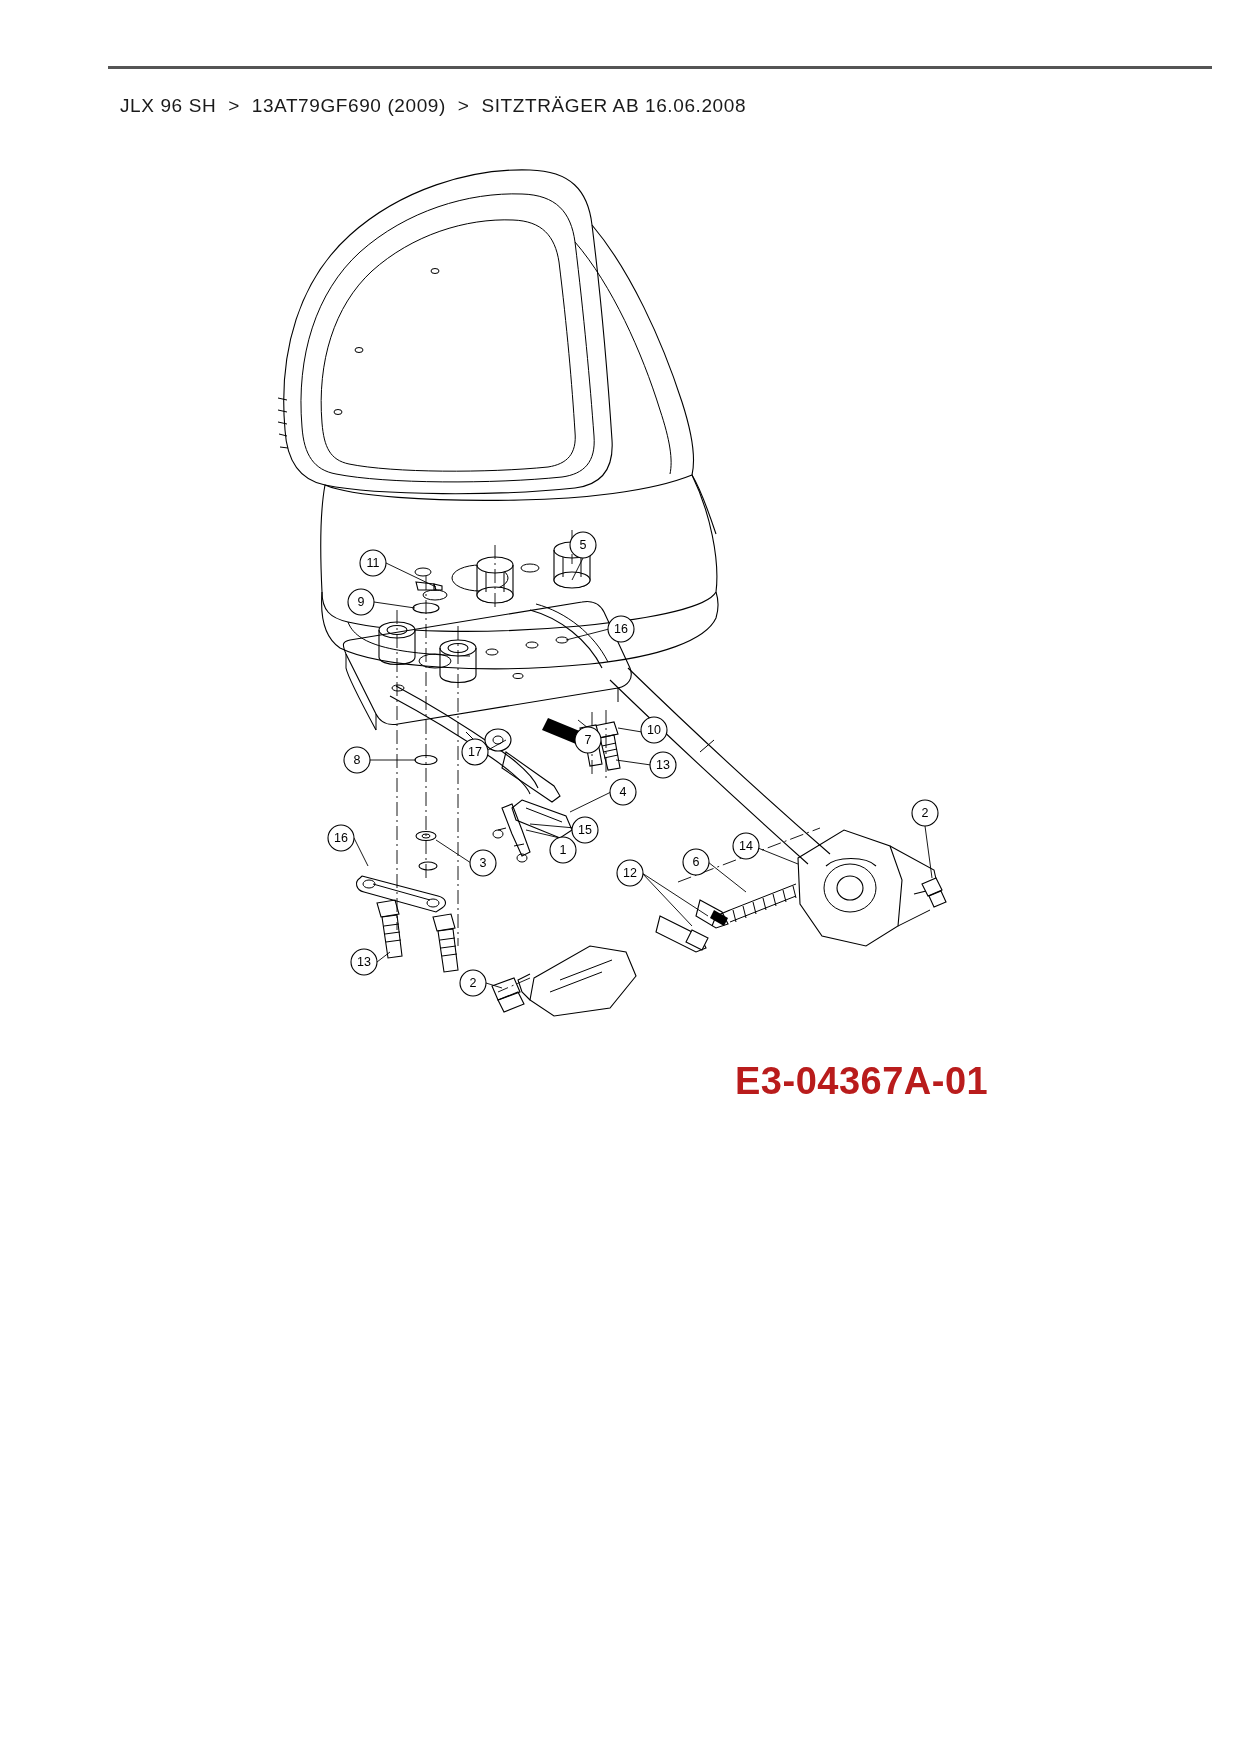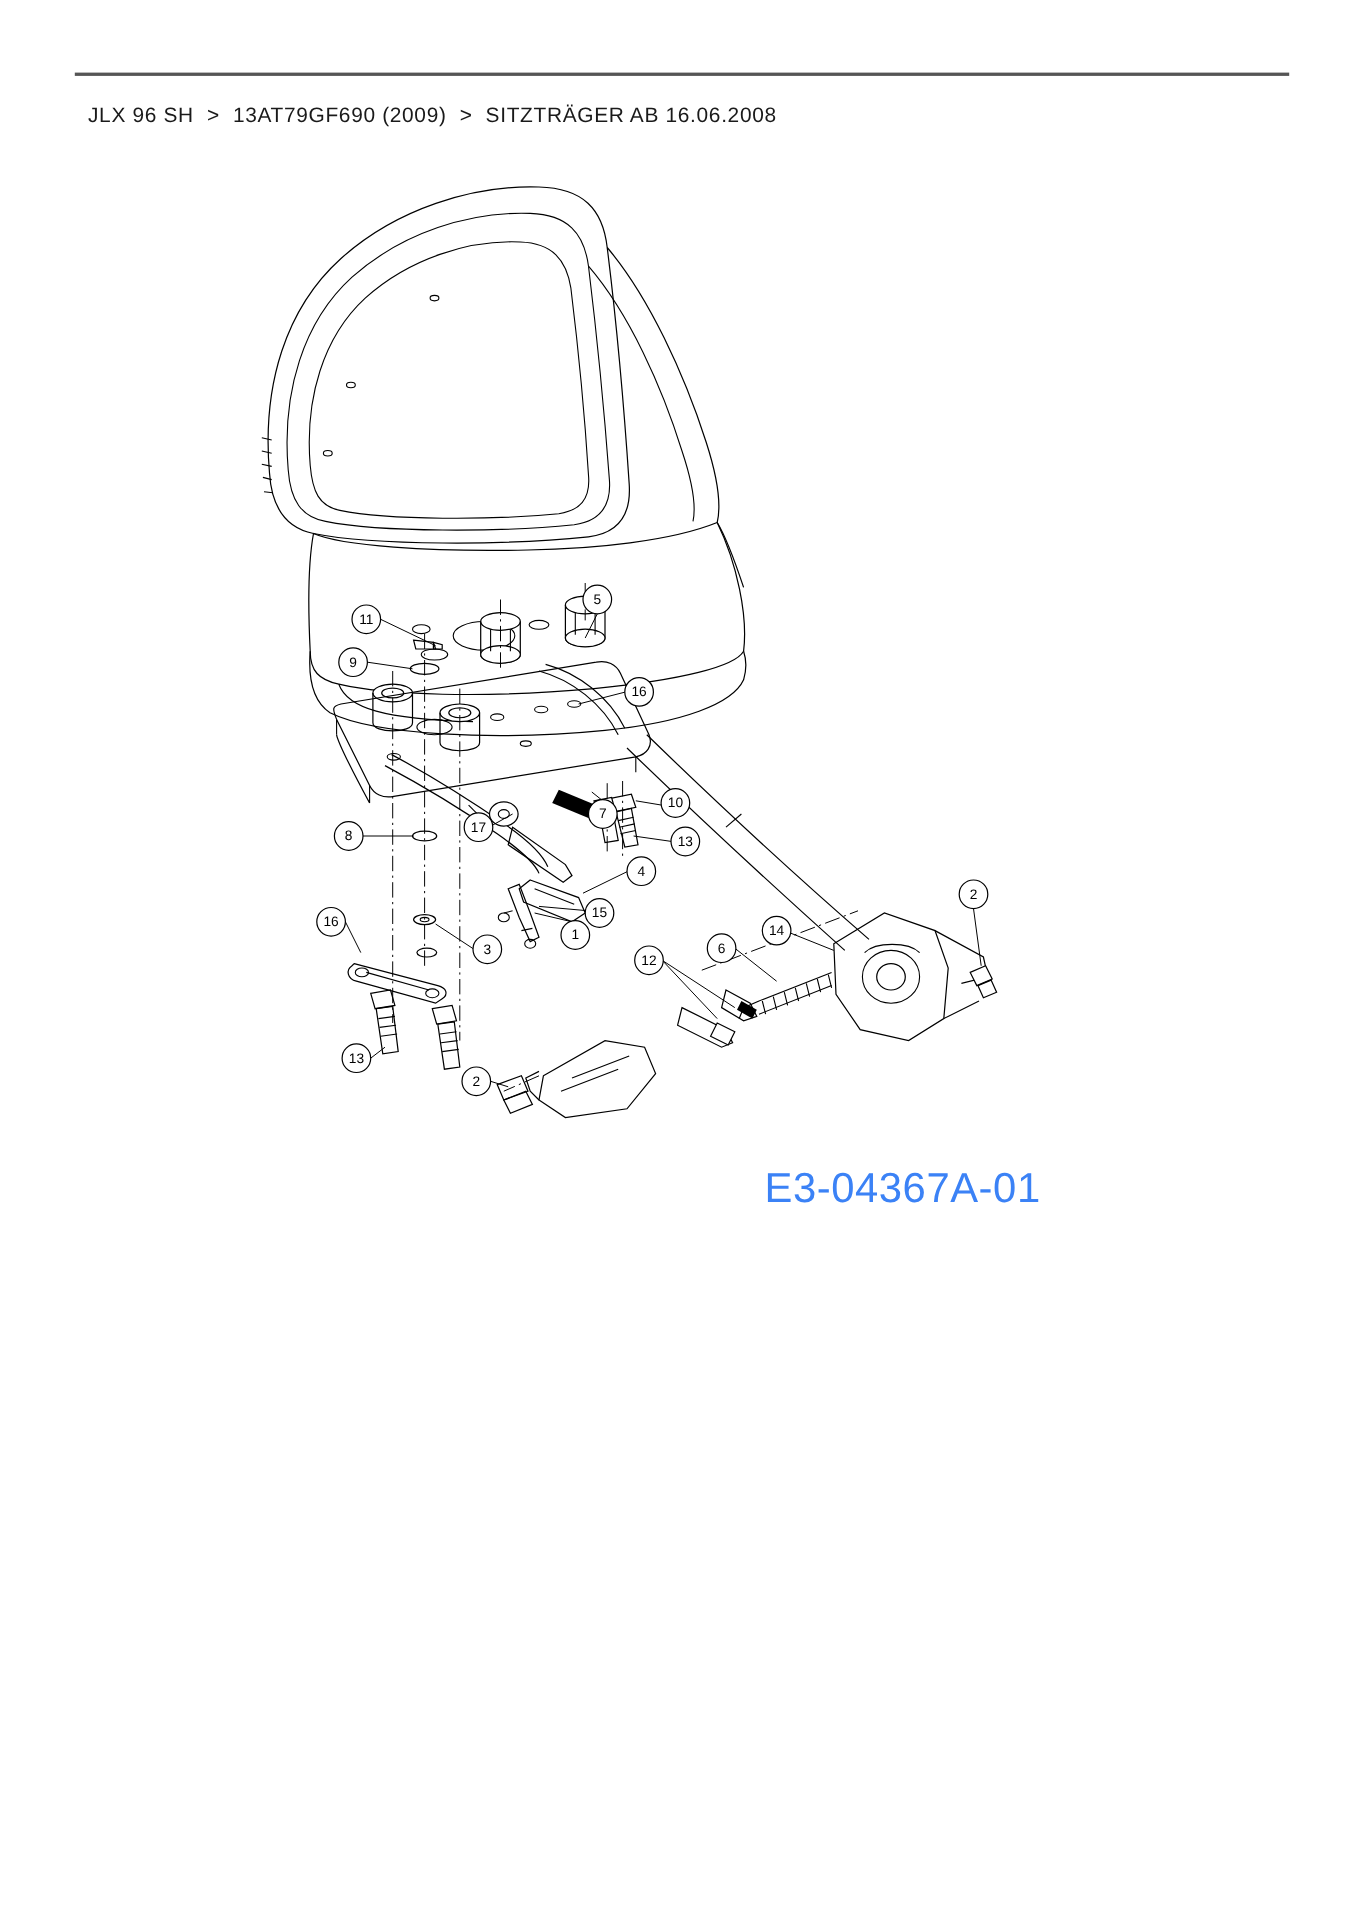--- a/index.html
+++ b/index.html
@@ -11,20 +11,21 @@
     width: 1240px;
     height: 1754px;
     font-family: "Liberation Sans", sans-serif;
     color: #111111;
     position: relative;
     overflow: hidden;
   }
   .page {
     position: absolute;
     inset: 0;
+    margin-left: 40px;
   }
   .top-rule {
     position: absolute;
     left: 68px;
     top: 66px;
     width: 1104px;
     height: 3px;
     background: #555555;
   }
   .breadcrumb {
@@ -54,22 +55,23 @@
     line-height: 29px;
     color: #0d0d0d;
     white-space: nowrap;
   }
   .drawing-code {
     position: absolute;
     left: 505px;
     top: 920px;
     font-size: 38px;
     letter-spacing: 0.5px;
-    color: #3b82f6;
+    color: #b91c1c;
     font-family: "Liberation Sans", sans-serif;
+    font-weight: bold;
   }
   svg.illustration {
     position: absolute;
     left: 0;
     top: 0;
     width: 820px;
     height: 990px;
   }
   .cal-line {
     stroke: #000;

